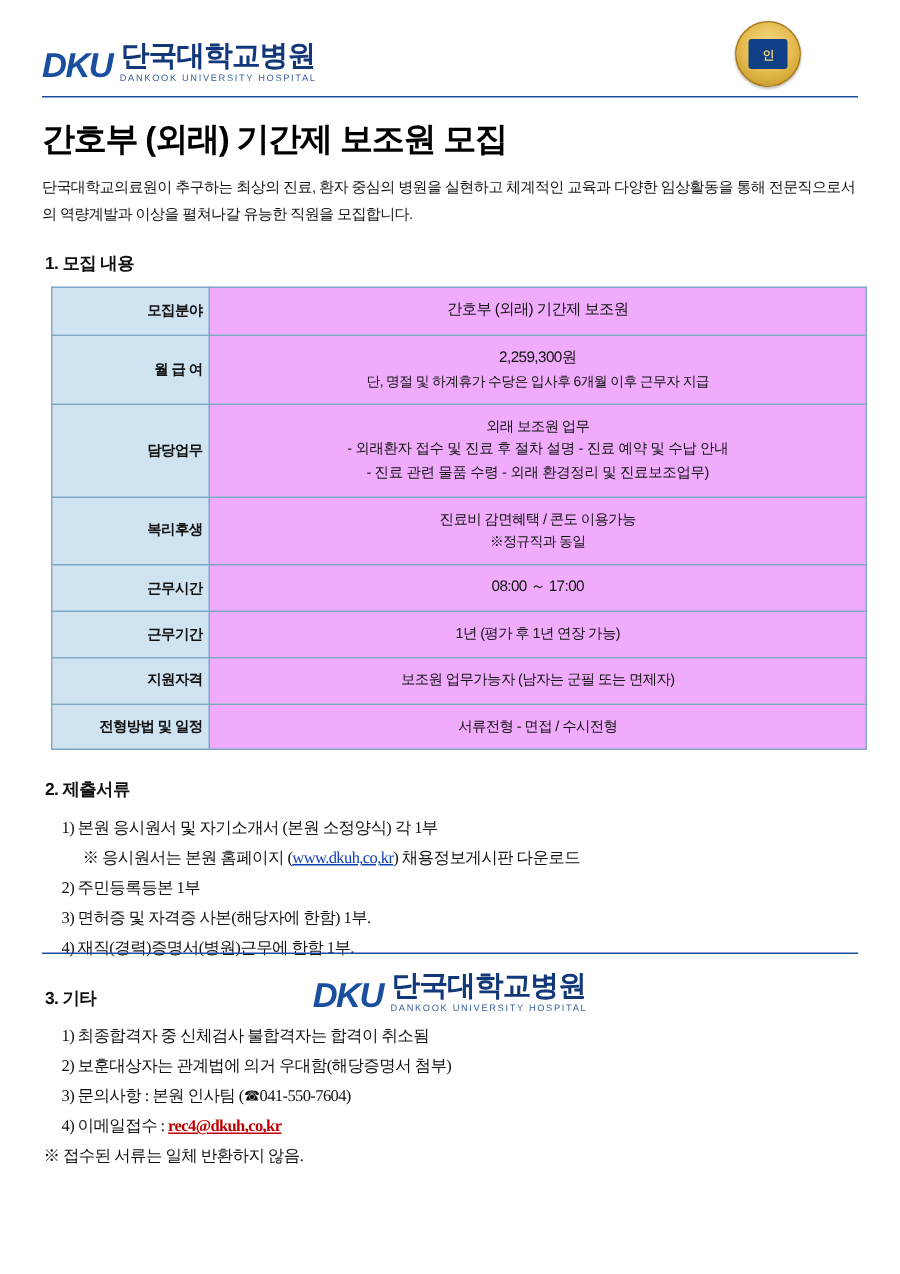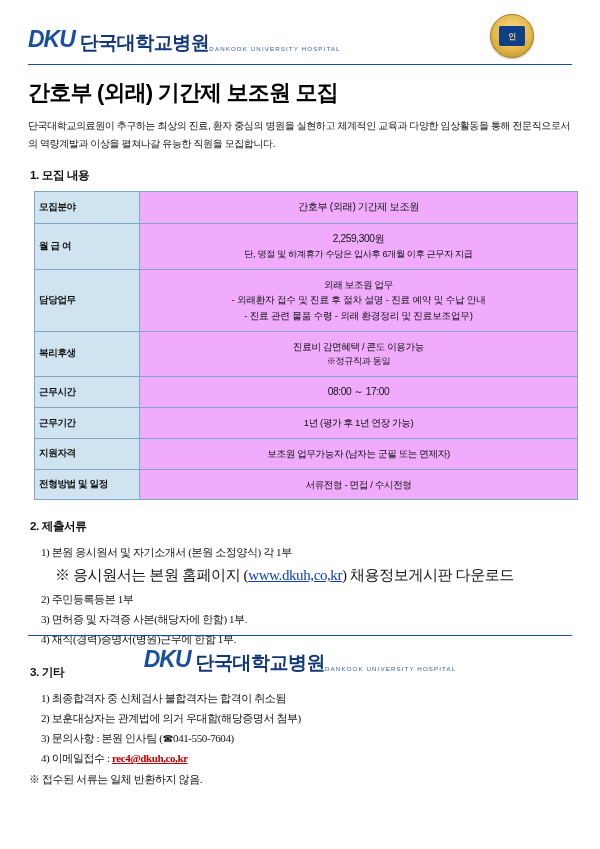--- a/index.html
+++ b/index.html
@@ -55,21 +55,22 @@
   }
   .logo-text-en {
     font-size: 6.2px;
     color: #3a5f9c;
     letter-spacing: 1.1px;
     line-height: 1;
     margin-top: 3px;
   }
   .logo-stack {
     display: flex;
-    align-items: flex-end;
+    flex-direction: column;
+    align-items: center;
   }
   .seal {
     position: absolute;
     right: 38px;
     top: 0px;
     width: 42px;
     height: 42px;
     border-radius: 50%;
     background: radial-gradient(circle at 50% 38%, #f7dd8a 0%, #e3b84a 55%, #b88b1e 100%);
     border: 1.5px solid #a8791a;
@@ -130,21 +131,21 @@
   table.recruit td {
     border: 1px solid #7fa8c4;
     font-size: 9.6px;
     letter-spacing: -0.4px;
     padding: 7px 4px;
     vertical-align: middle;
   }
   td.lbl {
     width: 96px;
     background: #cfe3f1;
-    text-align: left;
+    text-align: right;
     font-weight: bold;
     letter-spacing: 1px;
     font-size: 9.8px;
     margin-top: 44px;
   }
   td.val {
     text-align: center;
     line-height: 1.62;
     background: #f0abfc;
   }
@@ -163,21 +164,21 @@
     font-size: 11px;
     letter-spacing: -0.4px;
     line-height: 1.82;
     padding-left: 26px;
     text-indent: -13px;
     font-family: Liberation Serif, serif;
   }
   .list li.sub {
     padding-left: 40px;
     text-indent: -13px;
-    font-size: 15px;
+    font-size: 11px;
   }
   .list li.footnote {
     padding-left: 14px;
     text-indent: -13px;
   }
   .link {
     color: #0f3fb5;
     text-decoration: underline;
   }
   .link-red {

